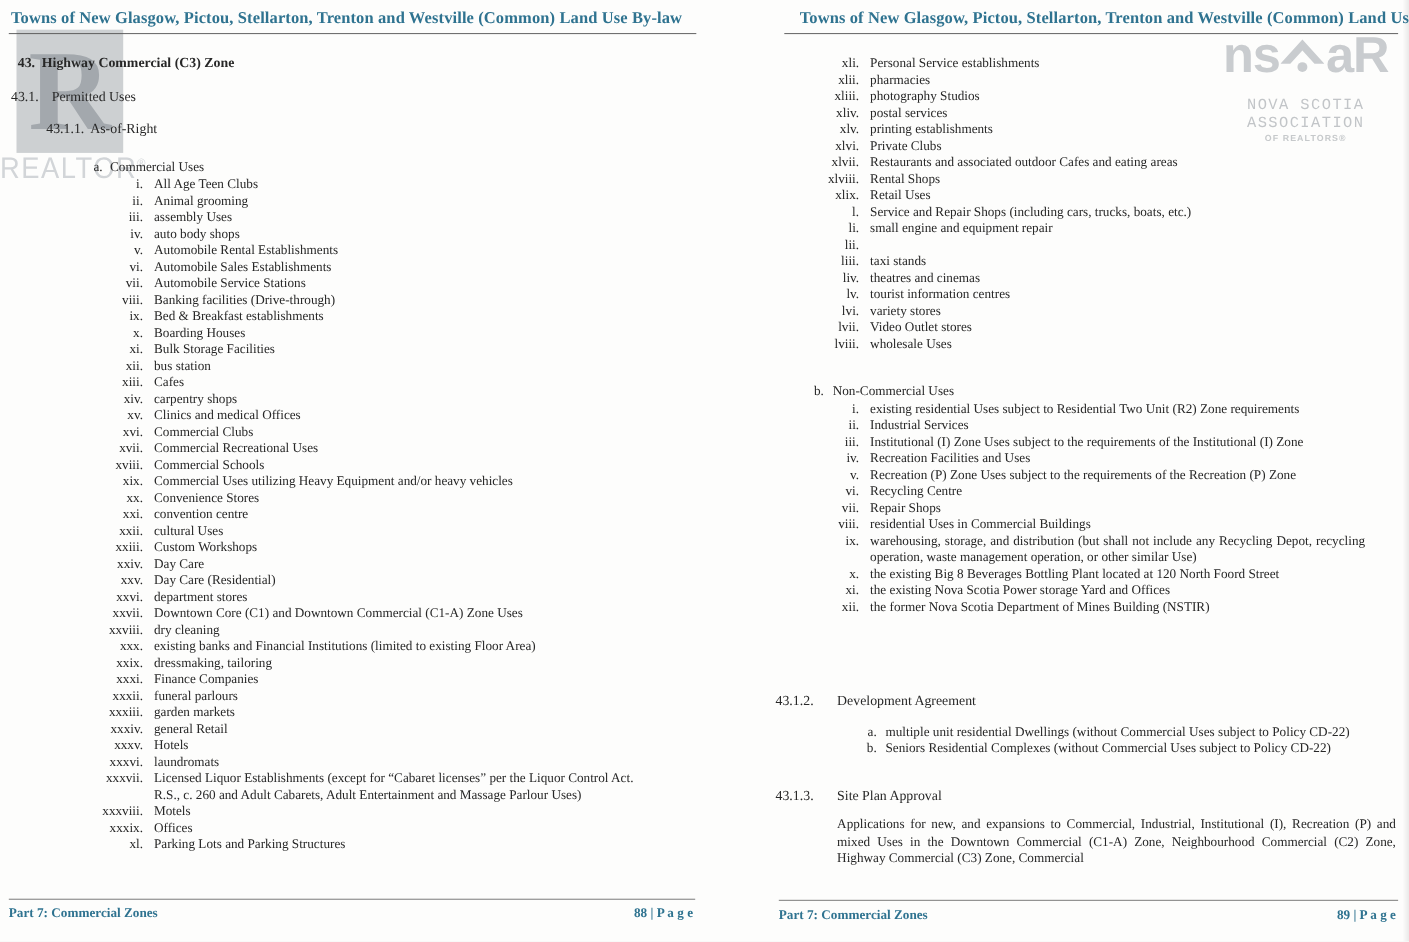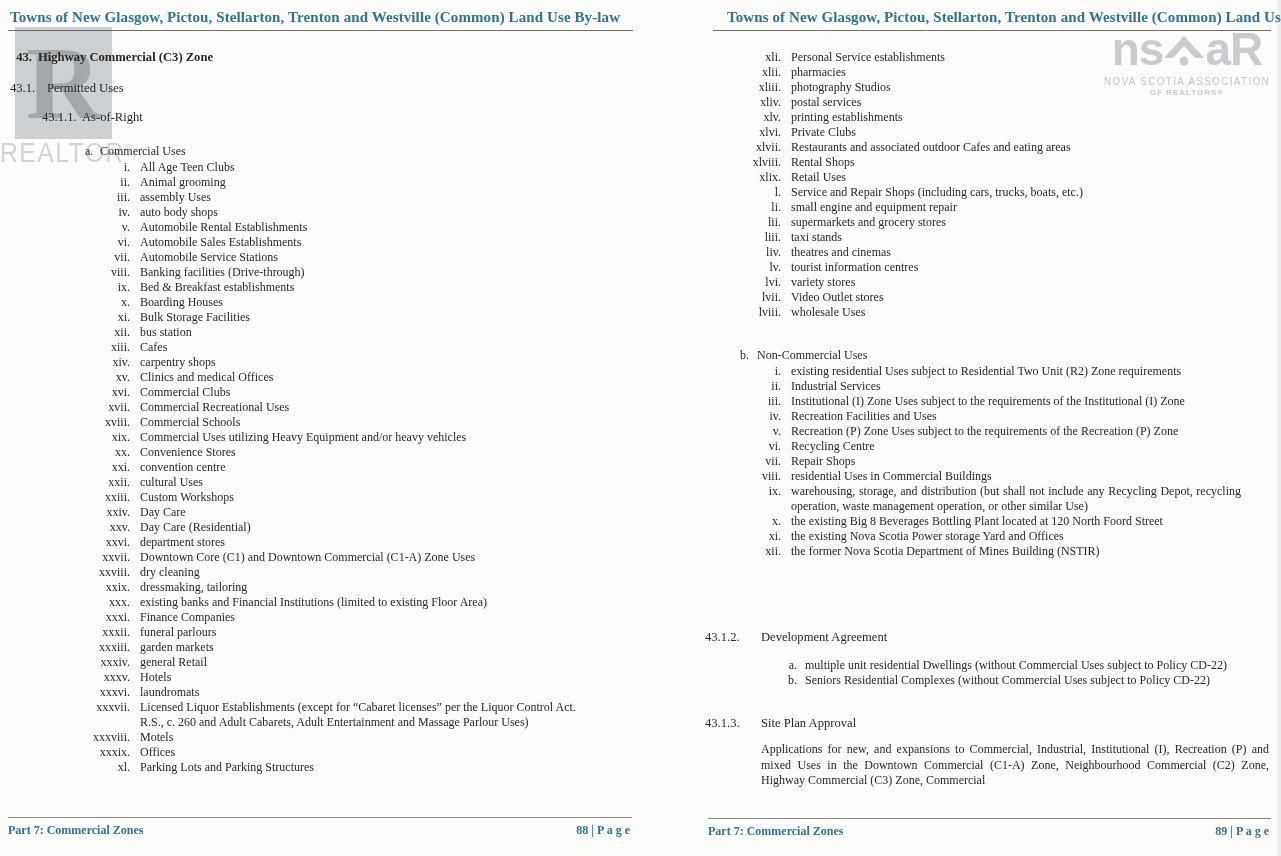--- a/index.html
+++ b/index.html
@@ -82,22 +82,22 @@
   
   .nsar{
     position:absolute;left:452px;top:26px;width:188px;text-align:center;z-index:0;
   }
   .nsar-mark{
     font-family:"Liberation Sans",sans-serif;font-weight:bold;
     font-size:46px;line-height:46px;letter-spacing:-1px;color:#c9cccf;
     display:flex;align-items:flex-end;justify-content:center;
   }
   .nsar-sub1{
-    font-family:Liberation Sans, sans-serif;
-    font-size:10px;letter-spacing:1.3px;color:#c2c5c8;margin-top:4px;
+    font-family:Liberation Mono, monospace;
+    font-size:14px;letter-spacing:1.3px;color:#c2c5c8;margin-top:16px;
   }
   .nsar-sub2{
     font-family:"Liberation Sans",sans-serif;font-weight:bold;
     font-size:8px;letter-spacing:1px;color:#c6c9cb;margin-top:1px;
   }
   .house-icon{margin:0 1px 2px 1px;}
 </style>
 </head>
 <body>
 
@@ -238,26 +238,26 @@
         </div>
         <div class="row">
           <span class="num">xxvii.</span>
           <span class="txt">Downtown Core (C1) and Downtown Commercial (C1-A) Zone Uses</span>
         </div>
         <div class="row">
           <span class="num">xxviii.</span>
           <span class="txt">dry cleaning</span>
         </div>
         <div class="row">
+          <span class="num">xxx.</span>
+          <span class="txt">existing banks and Financial Institutions (limited to existing Floor Area)</span>
+        </div>
+        <div class="row">
           <span class="num">xxix.</span>
           <span class="txt">dressmaking, tailoring</span>
-        </div>
-        <div class="row">
-          <span class="num">xxx.</span>
-          <span class="txt">existing banks and Financial Institutions (limited to existing Floor Area)</span>
         </div>
         <div class="row">
           <span class="num">xxxi.</span>
           <span class="txt">Finance Companies</span>
         </div>
         <div class="row">
           <span class="num">xxxii.</span>
           <span class="txt">funeral parlours</span>
         </div>
         <div class="row">
@@ -359,21 +359,20 @@
         <div class="row">
           <span class="num">l.</span>
           <span class="txt">Service and Repair Shops (including cars, trucks, boats, etc.)</span>
         </div>
         <div class="row">
           <span class="num">li.</span>
           <span class="txt">small engine and equipment repair</span>
         </div>
         <div class="row">
           <span class="num">lii.</span>
-          <span class="txt">supermarkets and grocery stores</span>
         </div>
         <div class="row">
           <span class="num">liii.</span>
           <span class="txt">taxi stands</span>
         </div>
         <div class="row">
           <span class="num">liv.</span>
           <span class="txt">theatres and cinemas</span>
         </div>
         <div class="row">

